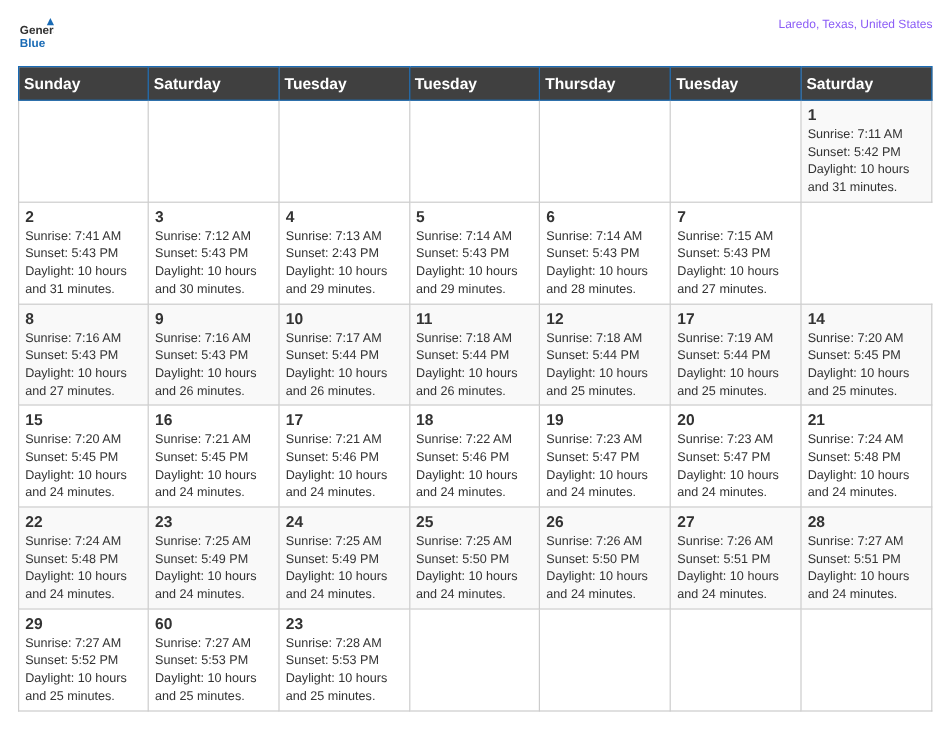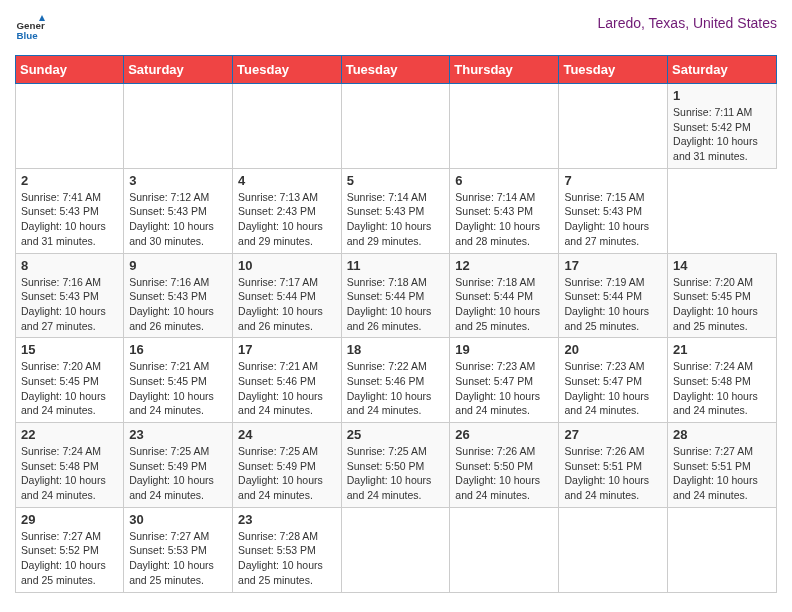--- a/index.html
+++ b/index.html
@@ -27,30 +27,30 @@
     }
     .title-area {
       text-align: right;
     }
     .calendar-title {
       font-size: 32px;
       font-weight: bold;
       color: #333;
     }
     .calendar-subtitle {
-      font-size: 14px;
-      color: #701a75;
+      font-size: 10px;
+      color: #8b5cf6;
     }
     table {
       width: 100%;
       border-collapse: collapse;
       font-size: 11px;
     }
     thead th {
-      background: #ef4444;
+      background: #404040;
       color: #fff;
       padding: 6px 4px;
       text-align: left;
       font-size: 13px;
       font-weight: bold;
       border: 1px solid #1a6bb5;
     }
     tbody tr {
       vertical-align: top;
     }
@@ -294,21 +294,21 @@
         </td>
       </tr>
       <tr>
         <td>
           <span class="day-num">29</span>
           <div class="day-info">Sunrise: 7:27 AM
 Sunset: 5:52 PM
 Daylight: 10 hours and 25 minutes.</div>
         </td>
         <td>
-          <span class="day-num">30</span>
+          <span class="day-num">60</span>
           <div class="day-info">Sunrise: 7:27 AM
 Sunset: 5:53 PM
 Daylight: 10 hours and 25 minutes.</div>
         </td>
         <td>
           <span class="day-num">23</span>
           <div class="day-info">Sunrise: 7:28 AM
 Sunset: 5:53 PM
 Daylight: 10 hours and 25 minutes.</div>
         </td>

